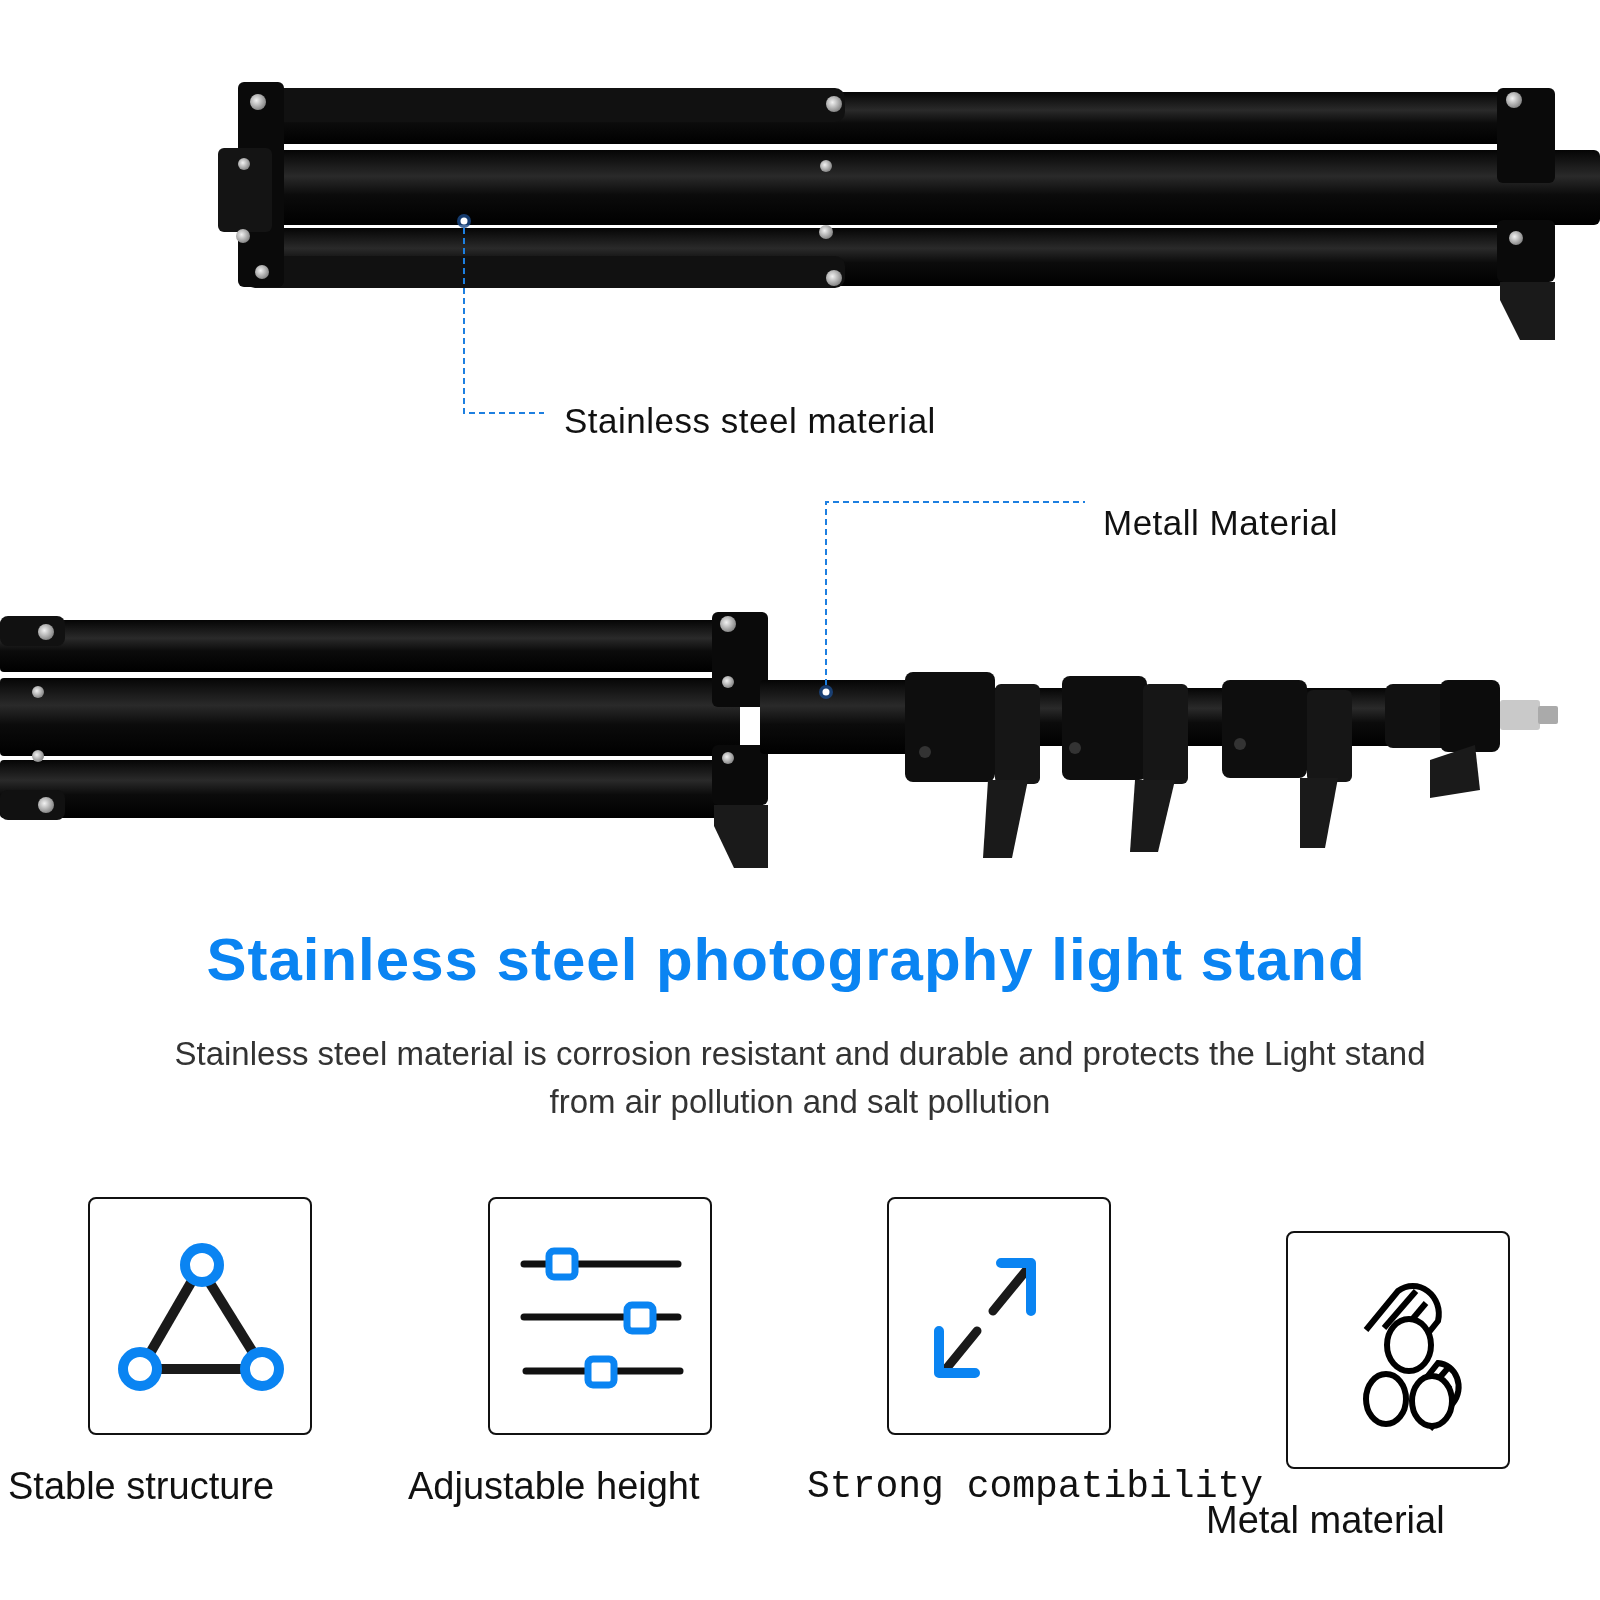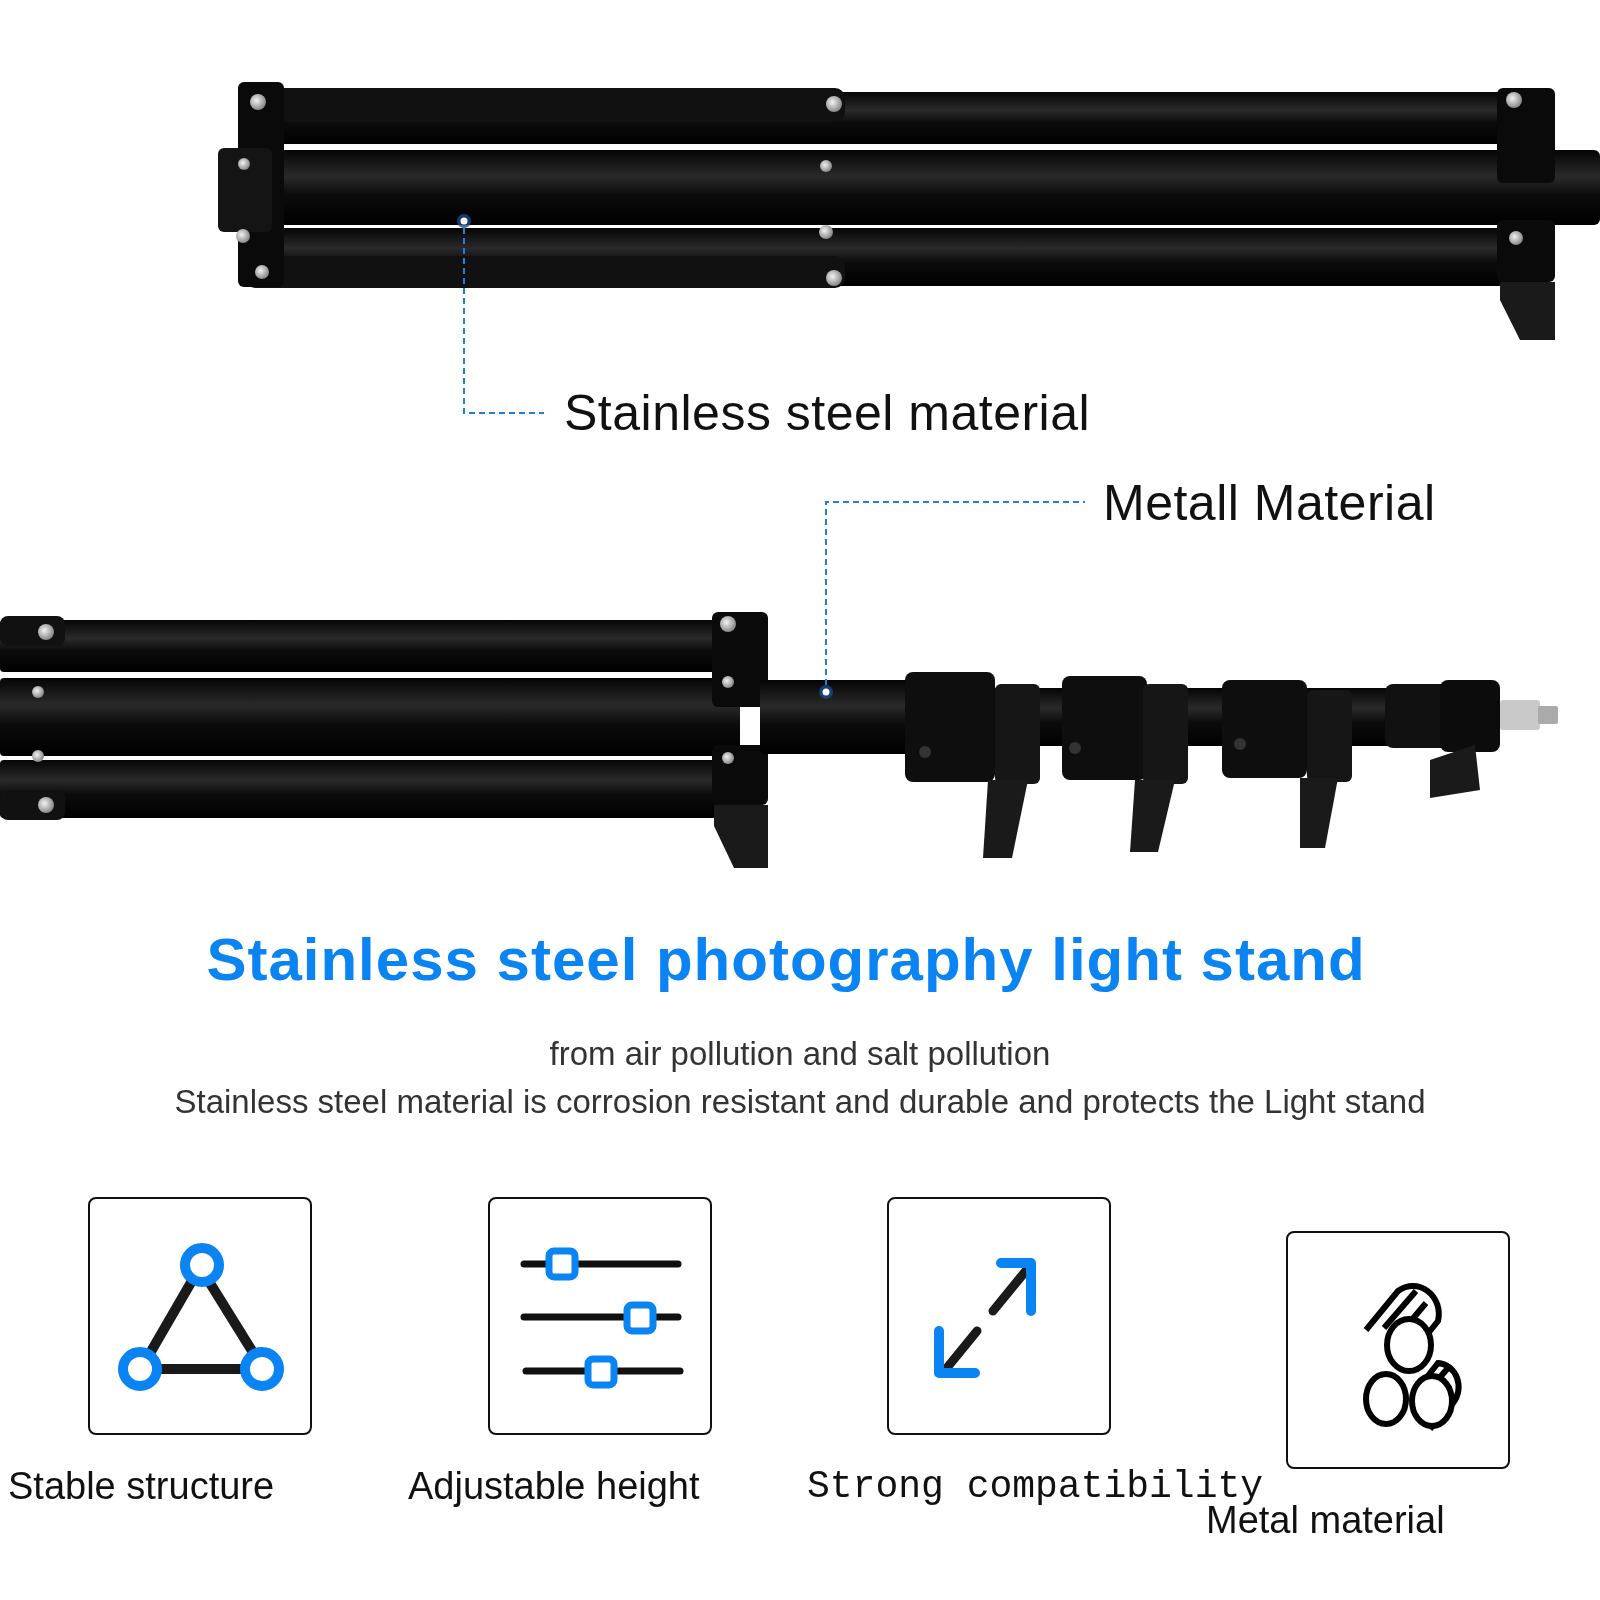--- a/index.html
+++ b/index.html
@@ -1,18 +1,18 @@
 <!DOCTYPE html>
 <html><head>
 <meta charset="utf-8">
 <style>
   html, body { margin:0; padding:0; background:#ffffff; }
   body { width:1600px; height:1600px; position:relative; overflow:hidden; font-family:"Liberation Sans", sans-serif; }
   .stand-svg { position:absolute; left:0; top:0; }
-  .callout-label { position:absolute; font-size:50px; color:#111; letter-spacing:0.5px; white-space:nowrap; }
+  .callout-label { position:absolute; font-size:35px; color:#111; letter-spacing:0.5px; white-space:nowrap;margin-top:17px; }
   .headline { position:absolute; left:0; width:1572px; top:925px; text-align:center; font-size:60px; font-weight:bold; color:#0a84f2; letter-spacing:1px; }
   .desc { position:absolute; left:0; width:1600px; top:1030px; text-align:center; font-size:33px; color:#333; line-height:48px; }
   .feature { position:absolute; top:1197px; width:228px; }
   .feature-box { width:224px; height:238px; border:2.5px solid #111; border-radius:8px; box-sizing:border-box; position:relative; background:#fff; }
   .feature-box svg { position:absolute; left:0; top:0; }
   .feature-label { position:absolute; top:268px; left:-80px; width:388px; text-align:left; font-size:38px; color:#111; white-space:nowrap; }
 </style>
 </head>
 <body>
 
@@ -109,27 +109,27 @@
   </g>
 
   <g>
     <circle cx="826" cy="692" r="7" fill="#1a4a8a" opacity="0.8"></circle>
     <circle cx="826" cy="692" r="3.5" fill="#fff"></circle>
     <polyline points="826,685 826,502 1085,502" fill="none" stroke="#1d7fe0" stroke-width="2" stroke-dasharray="6,4"></polyline>
   </g>
 </svg>
 
 <div class="callout-label" style="left:564px; top:384px;">Stainless steel material</div>
-<div class="callout-label" style="left:1103px; top:474px;">Metall Material</div>
+<div class="callout-label" style="left:1103px; top:486px;">Metall Material</div>
 
 <div class="headline">Stainless steel photography light stand</div>
 
 <div class="desc">
+  <div>Stainless steel material is corrosion resistant and durable and protects the Light stand</div>
   <div>from air pollution and salt pollution</div>
-  <div>Stainless steel material is corrosion resistant and durable and protects the Light stand</div>
 </div>
 
 <div class="feature" style="left:88px;">
   <div class="feature-box">
     <svg width="224" height="238" viewBox="0 0 224 238">
       <line x1="110" y1="68" x2="52" y2="168" stroke="#1a1a1a" stroke-width="10"></line>
       <line x1="110" y1="68" x2="172" y2="168" stroke="#1a1a1a" stroke-width="10"></line>
       <line x1="52" y1="170" x2="172" y2="170" stroke="#1a1a1a" stroke-width="10"></line>
       <circle cx="112" cy="66" r="17" fill="#fff" stroke="#0a84f2" stroke-width="10"></circle>
       <circle cx="50" cy="170" r="17" fill="#fff" stroke="#0a84f2" stroke-width="10"></circle>

